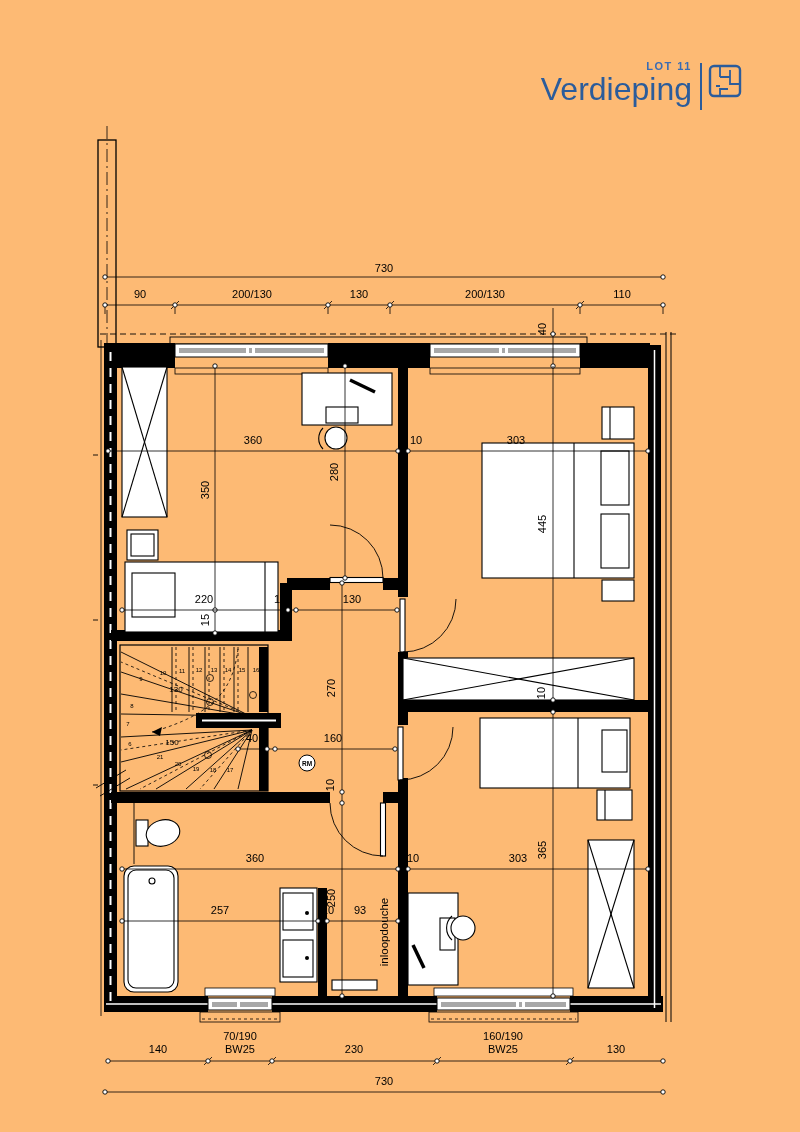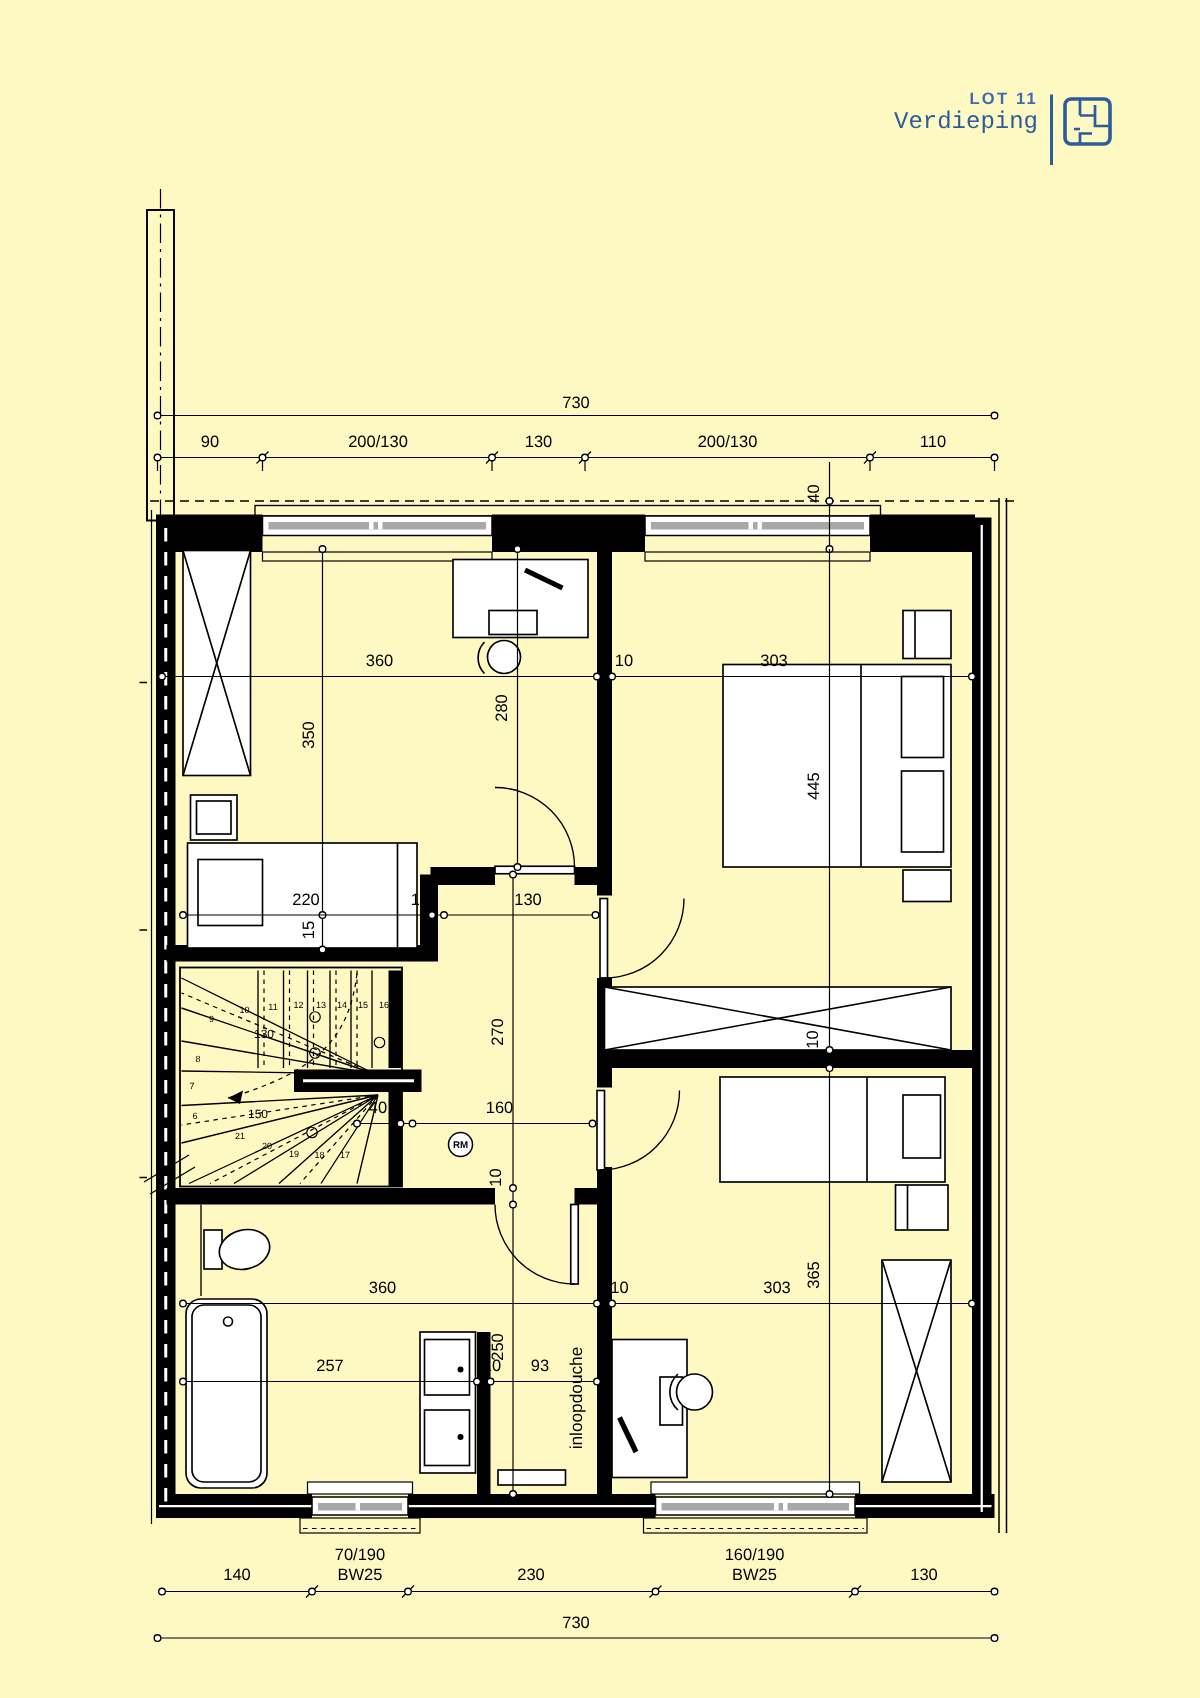--- a/index.html
+++ b/index.html
@@ -1,21 +1,21 @@
 <!DOCTYPE html>
 <html><head>
 <meta charset="utf-8">
 <style>
   html,body{margin:0;padding:0;background:#ffffff;}
-  .page{position:relative;width:800px;height:1132px;background:#fef9c3;overflow:hidden;
+  .page{position:relative;width:800px;height:1132px;background:#fdba74;overflow:hidden;
         font-family:"Liberation Sans",sans-serif;}
   .title-block{position:absolute;top:58px;left:0;width:800px;height:60px;}
   .title-text{position:absolute;top:2px;right:108px;text-align:right;color:#2b5c9b;}
   .lot{font-size:11px;letter-spacing:1.5px;color:#3a6cb3;font-weight:bold;margin-bottom:1px;}
-  .ttl{font-family:Liberation Mono, monospace;font-size:16px;color:#2b5c9b;line-height:1;}
+  .ttl{font-family:Liberation Sans, sans-serif;font-size:32px;color:#2b5c9b;line-height:1;}
   .vrule{position:absolute;top:5px;right:98px;width:2px;height:47px;background:#2b5c9b;}
   .plan-icon{position:absolute;top:4px;right:56px;}
   svg.plan{position:absolute;left:0;top:0;}
   text{font-family:"Liberation Sans",sans-serif;fill:#000;}
   .dim{font-size:11px;text-anchor:middle;}
   .sn{font-size:6px;text-anchor:middle;}
   .sd{font-size:8px;text-anchor:middle;}
   .thin{stroke:#000;stroke-width:0.9;fill:none;}
   .dline{stroke:#000;stroke-width:0.8;fill:none;}
   .tick{fill:#fff;stroke:#000;stroke-width:0.9;}

